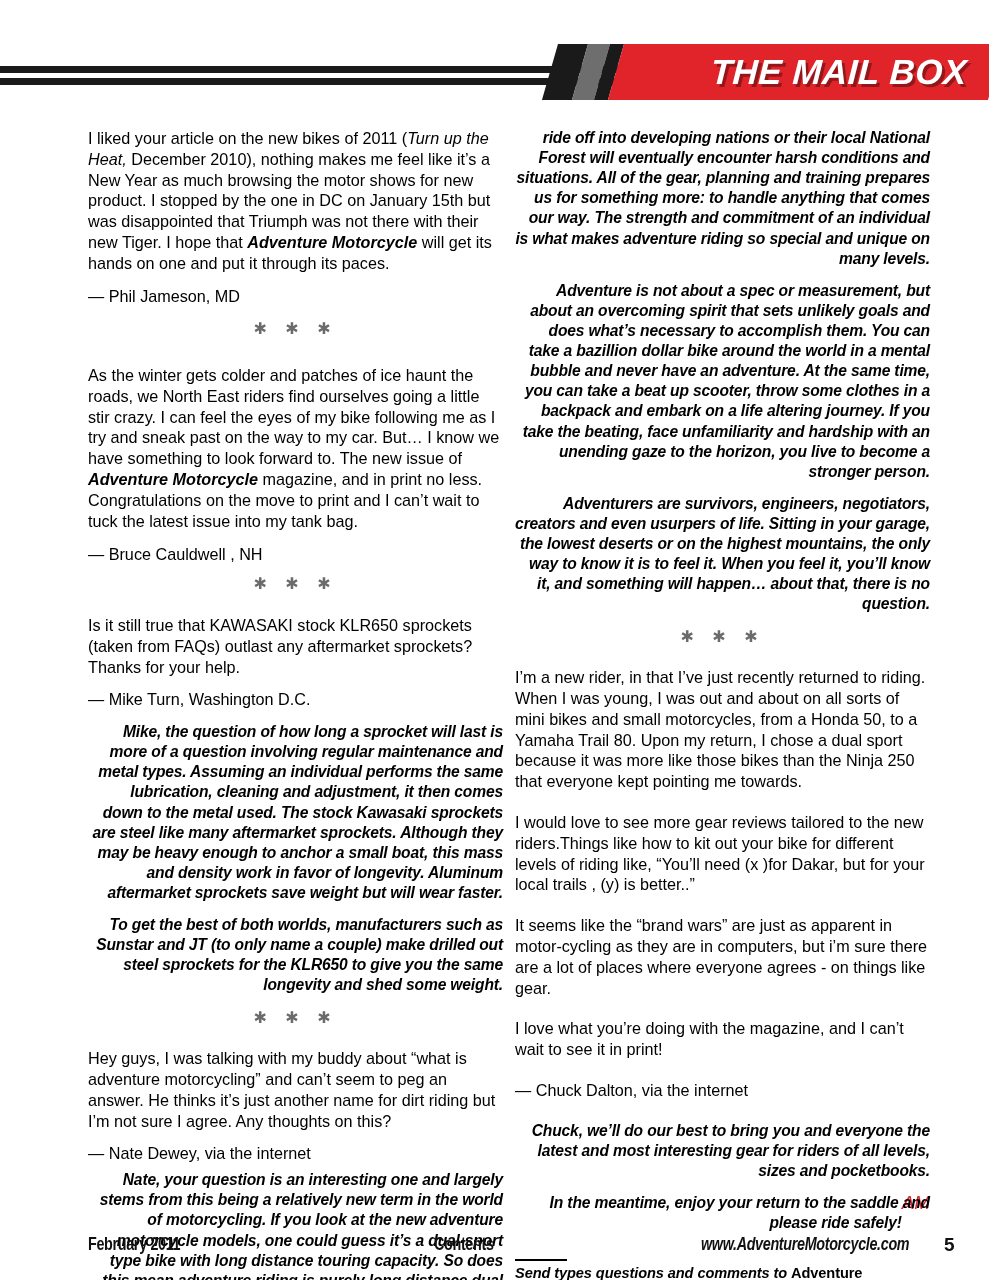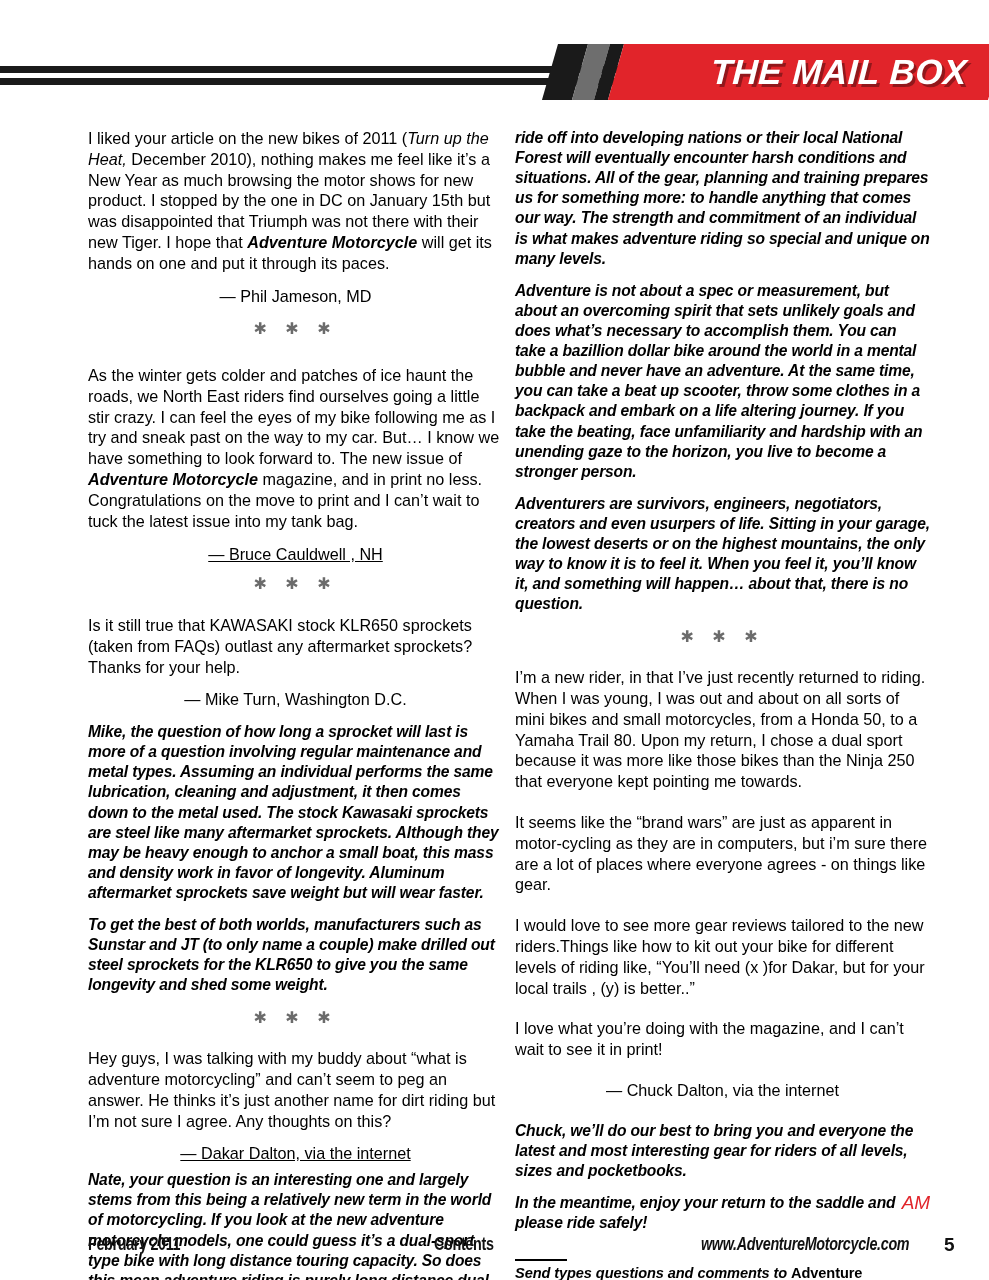--- a/index.html
+++ b/index.html
@@ -98,38 +98,39 @@
   }
   p:last-child { margin-bottom: 0; }
 
   .plain { font-weight: normal; font-style: normal; }
   .reply {
     font-weight: bold;
     font-style: italic;
     font-size: 15.6px;
     line-height: 1.29;
     letter-spacing: -0.15px;
+    text-align: right;
   }
   .sig {
-    text-align: center;
+    text-align: left;
     font-size: 16.2px;
     margin-bottom: 12px;
   }
   .stars {
     text-align: center;
     color: #6b6b6b;
     font-size: 16px;
     letter-spacing: 7px;
     margin: 10px 0 14px 0;
   }
   .bi { font-weight: bold; font-style: italic; }
   .it { font-style: italic; }
   .sp-lg { margin-bottom: 26px; }
   .sp-md { margin-bottom: 20px; }
-  .sp-sm { margin-bottom: 6px; text-decoration: underline; }
+  .sp-sm { margin-bottom: 6px; }
 
   .am-logo {
     color: #e1242a;
     font-family: "Liberation Sans Narrow", "Liberation Sans", sans-serif;
     font-weight: normal;
     font-style: italic;
     font-size: 19px;
     float: right;
     margin-top: -22px;
   }
@@ -210,41 +211,41 @@
     <p class="sig">— Mike Turn, Washington D.C.</p>
 
     <p class="reply">Mike, the question of how long a sprocket will last is more of a question involving regular maintenance and metal types. Assuming an individual performs the same lubrication, cleaning and adjustment, it then comes down to the metal used. The stock Kawasaki sprockets are steel like many aftermarket sprockets. Although they may be heavy enough to anchor a small boat, this mass and density work in favor of longevity. Aluminum aftermarket sprockets save weight but will wear faster.</p>
 
     <p class="reply">To get the best of both worlds, manufacturers such as Sunstar and JT (to only name a couple) make drilled out steel sprockets for the KLR650 to give you the same longevity and shed some weight.</p>
 
     <p class="stars sp-md">✱ ✱ ✱</p>
 
     <p class="plain">Hey guys, I was talking with my buddy about “what is adventure motorcycling” and can’t seem to peg an answer. He thinks it’s just another name for dirt riding but I’m not sure I agree. Any thoughts on this?</p>
 
-    <p class="sig sp-sm">— Dakar Dalton, via the internet</p>
+    <p class="sig sp-sm">— Nate Dewey, via the internet</p>
 
     <p class="reply">Nate, your question is an interesting one and largely stems from this being a relatively new term in the world of motorcycling. If you look at the new adventure motorcycle models, one could guess it’s a dual-sport type bike with long distance touring capacity. So does this mean adventure riding is purely long distance dual sport touring? That may be a good place to start but it doesn’t tell the whole story.</p>
 
   </div>
 
   <div class="column" id="col-right">
 
     <p class="reply">ride off into developing nations or their local National Forest will eventually encounter harsh conditions and situations. All of the gear, planning and training prepares us for something more: to handle anything that comes our way. The strength and commitment of an individual is what makes adventure riding so special and unique on many levels.</p>
 
     <p class="reply">Adventure is not about a spec or measurement, but about an overcoming spirit that sets unlikely goals and does what’s necessary to accomplish them. You can take a bazillion dollar bike around the world in a mental bubble and never have an adventure. At the same time, you can take a beat up scooter, throw some clothes in a backpack and embark on a life altering journey. If you take the beating, face unfamiliarity and hardship with an unending gaze to the horizon, you live to become a stronger person.</p>
 
     <p class="reply">Adventurers are survivors, engineers, negotiators, creators and even usurpers of life. Sitting in your garage, the lowest deserts or on the highest mountains, the only way to know it is to feel it. When you feel it, you’ll know it, and something will happen… about that, there is no question.</p>
 
     <p class="stars sp-md">✱ ✱ ✱</p>
 
     <p class="plain sp-md">I’m a new rider, in that I’ve just recently returned to riding. When I was young, I was out and about on all sorts of mini bikes and small motorcycles, from a Honda 50, to a Yamaha Trail 80.  Upon my return, I chose a dual sport because it was more like those bikes than the Ninja 250 that everyone kept pointing me towards.</p>
 
+    <p class="plain sp-md">I would love to see more gear reviews tailored to the new riders.Things like how to kit out your bike for different levels of riding  like, “You’ll need (x )for Dakar, but for your local trails , (y) is better..”</p>
+
     <p class="plain sp-md">It seems like the “brand wars” are just as apparent in motor-cycling as they are in computers, but i’m sure there are a lot of places where everyone agrees - on things like gear.</p>
-
-    <p class="plain sp-md">I would love to see more gear reviews tailored to the new riders.Things like how to kit out your bike for different levels of riding  like, “You’ll need (x )for Dakar, but for your local trails , (y) is better..”</p>
 
     <p class="plain sp-md">I love what you’re doing with the magazine, and I can’t wait to see it in print!</p>
 
     <p class="sig sp-md">— Chuck Dalton, via the internet</p>
 
     <p class="reply">Chuck, we’ll do our best to bring you and everyone the latest and most interesting gear for riders of all levels, sizes and pocketbooks.</p>
 
     <p class="reply"><span>In the meantime, enjoy your return to the saddle and please ride safely!</span><span class="am-logo">AM</span></p>
 
     <div class="footnote-rule"></div>

